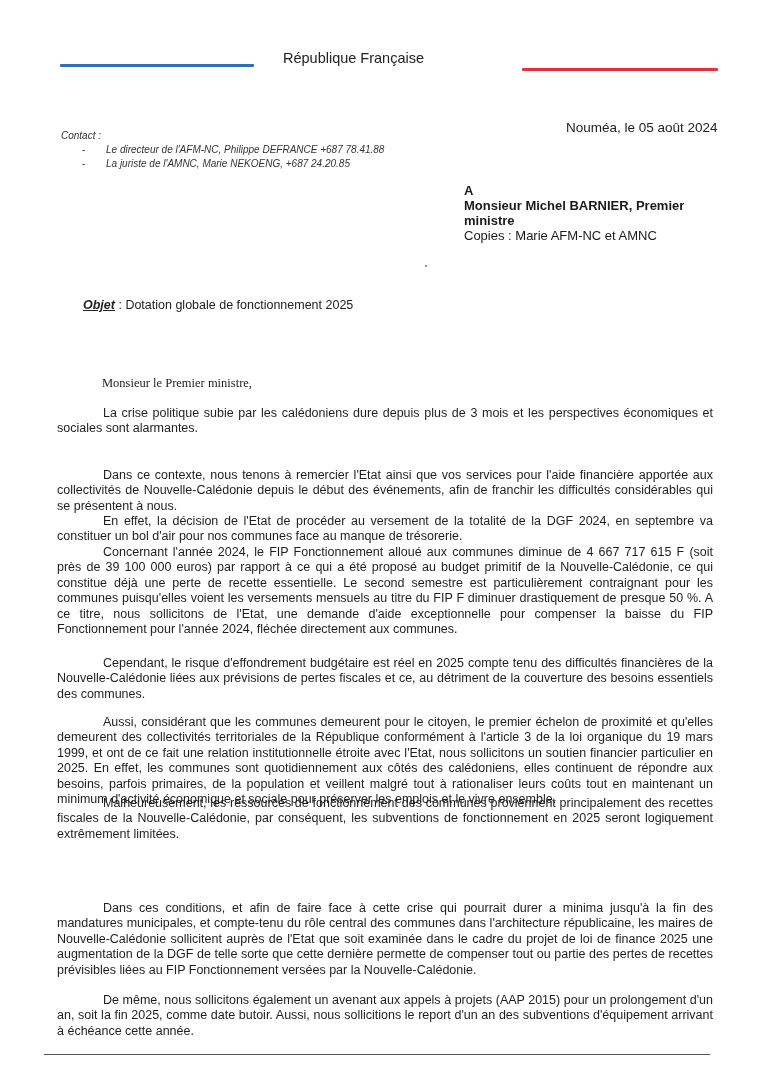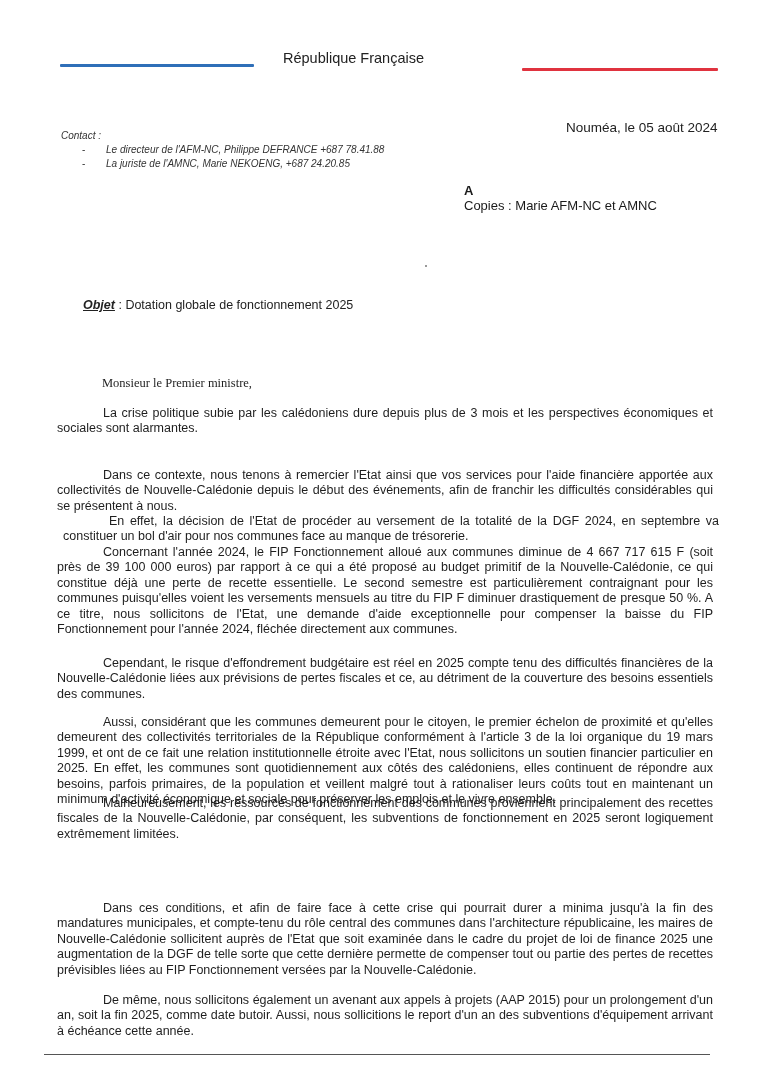--- a/index.html
+++ b/index.html
@@ -46,38 +46,39 @@
     <span>Le directeur de l'AFM-NC, Philippe DEFRANCE +687 78.41.88</span>
   </div>
   <div class="row">
     <span class="dash">-</span>
     <span>La juriste de l'AMNC, Marie NEKOENG, +687 24.20.85</span>
   </div>
 </div>
 
 <div class="abs recipient">
   <div class="b">A</div>
+  <div class="b">Monsieur Michel BARNIER, Premier ministre</div>
   <div>Copies : Marie AFM-NC et AMNC</div>
 </div>
 
 <div class="abs speck" style="left:425px; top:265px;"></div>
 
 <div class="abs objet">
   <span class="lbl">Objet</span><span> : </span><span>Dotation globale de fonctionnement 2025</span>
 </div>
 
 <div class="abs salutation">Monsieur le Premier ministre,</div>
 
 <div class="abs body-text" style="top:406px;">
     <p>La crise politique subie par les calédoniens dure depuis plus de 3 mois et les perspectives économiques et sociales sont alarmantes.</p>
   </div>
 <div class="abs body-text" style="top:468px;">
     <p>Dans ce contexte, nous tenons à remercier l'Etat ainsi que vos services pour l'aide financière apportée aux collectivités de Nouvelle-Calédonie depuis le début des événements, afin de franchir les difficultés considérables qui se présentent à nous.</p>
   </div>
-<div class="abs body-text" style="top:514px;margin-left:6px;">
+<div class="abs body-text" style="top:514px;">
     <p>En effet, la décision de l'Etat de procéder au versement de la totalité de la DGF 2024, en septembre va constituer un bol d'air pour nos communes face au manque de trésorerie.</p>
   </div>
 <div class="abs body-text" style="top:545px;">
     <p>Concernant l'année 2024, le FIP Fonctionnement alloué aux communes diminue de 4 667 717 615 F (soit près de 39 100 000 euros) par rapport à ce qui a été proposé au budget primitif de la Nouvelle-Calédonie, ce qui constitue déjà une perte de recette essentielle. Le second semestre est particulièrement contraignant pour les communes puisqu'elles voient les versements mensuels au titre du FIP F diminuer drastiquement de presque 50 %. A ce titre, nous sollicitons de l'Etat, une demande d'aide exceptionnelle pour compenser la baisse du FIP Fonctionnement pour l'année 2024, fléchée directement aux communes.</p>
   </div>
 <div class="abs body-text" style="top:656px;">
     <p>Cependant, le risque d'effondrement budgétaire est réel en 2025 compte tenu des difficultés financières de la Nouvelle-Calédonie liées aux prévisions de pertes fiscales et ce, au détriment de la couverture des besoins essentiels des communes.</p>
   </div>
 <div class="abs body-text" style="top:715px;">
     <p>Aussi, considérant que les communes demeurent pour le citoyen, le premier échelon de proximité et qu'elles demeurent des collectivités territoriales de la République conformément à l'article 3 de la loi organique du 19 mars 1999, et ont de ce fait une relation institutionnelle étroite avec l'Etat, nous sollicitons un soutien financier particulier en 2025. En effet, les communes sont quotidiennement aux côtés des calédoniens, elles continuent de répondre aux besoins, parfois primaires, de la population et veillent malgré tout à rationaliser leurs coûts tout en maintenant un minimum d'activité économique et sociale pour préserver les emplois et le vivre ensemble.</p>

